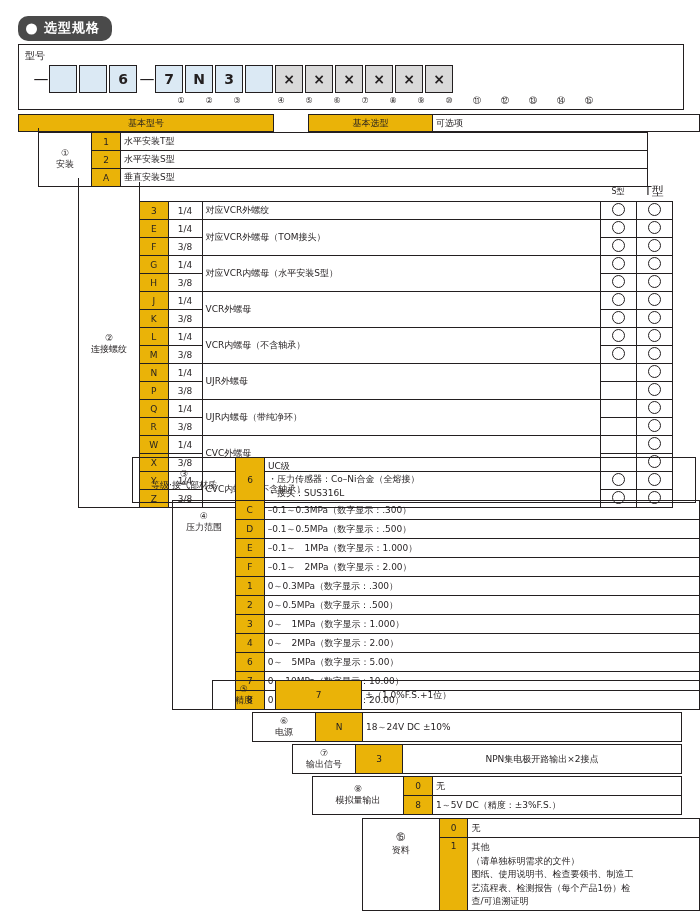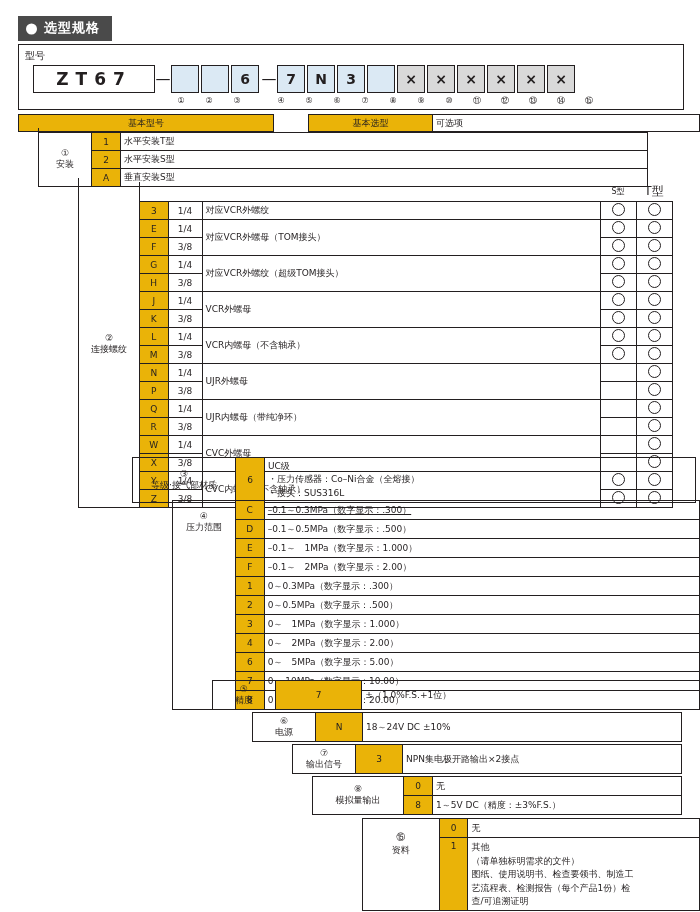--- a/index.html
+++ b/index.html
@@ -11,21 +11,21 @@
     color:#231f20;
     position:relative;
     overflow:hidden;
   }
   .page{position:relative;width:700px;height:912px;}
 
   
   .hdr{position:absolute;left:18px;top:16px;display:flex;align-items:center;}
   .hdr-badge{
     background:#4a4a4a;color:#fff;font-size:13px;font-weight:bold;
-    padding:3px 12px 4px 26px;position:relative;letter-spacing:1px;
+    padding:3px 12px 4px 26px;position:relative;letter-spacing:1px;border-radius:10px;
   }
   .hdr-dot{
     position:absolute;left:8px;top:50%;transform:translateY(-50%);
     width:11px;height:11px;border-radius:50%;background:#ffffff;
   }
   .hdr-sub{margin-left:22px;font-size:11px;color:#231f20;letter-spacing:.5px;}
 
   
   .modelbox{
     position:absolute;left:18px;top:44px;width:664px;height:64px;
@@ -76,21 +76,20 @@
     <div class="hdr-badge">
       <span class="hdr-dot"></span>
       <span>选型规格</span>
     </div>
   </div>
 
   <div class="modelbox">
     <div class="lbl">型号</div>
 
     <div class="code-row">
-      <div class="bigbox">ZT67</div>
       <div class="dash">—</div>
       <div class="cell plain"></div>
       <div class="cell plain"></div>
       <div class="cell plain">6</div>
       <div class="dash">—</div>
       <div class="cell plain">7</div>
       <div class="cell plain">N</div>
       <div class="cell plain">3</div>
       <div class="cell plain"></div>
       <div class="cell gray">×</div>
@@ -182,21 +181,21 @@
     </tr>
     <tr>
       <td class="c blue" style="height:15px;">F</td>
       <td class="c">3/8</td>
       <td class="c"><span class="circ"></span></td>
       <td class="c"><span class="circ"></span></td>
     </tr>
     <tr>
       <td class="c blue" style="height:15px;">G</td>
       <td class="c">1/4</td>
-      <td rowspan="2">对应VCR外螺纹（超级TOM接头）</td>
+      <td rowspan="2">对应VCR内螺母（水平安装S型）</td>
       <td class="c"><span class="circ"></span></td>
       <td class="c"><span class="circ"></span></td>
     </tr>
     <tr>
       <td class="c blue" style="height:15px;">H</td>
       <td class="c">3/8</td>
       <td class="c"><span class="circ"></span></td>
       <td class="c"><span class="circ"></span></td>
     </tr>
     <tr>
@@ -296,21 +295,21 @@
     </table>
 
   <table class="tbl" style="left:172px;top:500px;">
     <tbody>
         <tr>
       <td rowspan="11" class="c" style="width:56px;vertical-align:top;padding-top:10px;">
         <div>④</div>
         <div>压力范围</div>
       </td>
       <td class="c blue" style="width:22px;height:16px;">C</td>
-      <td style="width:430px;text-decoration:underline;">–0.1～0.3MPa（数字显示：.300）</td>
+      <td style="width:430px;">–0.1～0.3MPa（数字显示：.300）</td>
     </tr>
     <tr>
           <td class="c blue" style="height:16px;">D</td>
           <td>–0.1～0.5MPa（数字显示：.500）</td>
         </tr>
     <tr>
           <td class="c blue" style="height:16px;">E</td>
           <td>–0.1～　1MPa（数字显示：1.000）</td>
         </tr>
     <tr>
@@ -375,21 +374,21 @@
     </table>
 
   <table class="tbl" style="left:292px;top:744px;">
     <tbody>
         <tr>
       <td class="c" style="width:56px;height:26px;">
         <div>⑦</div>
         <div>输出信号</div>
       </td>
       <td class="c blue" style="width:40px;">3</td>
-      <td style="width:272px;">NPN集电极开路输出×2接点</td>
+      <td style="width:272px;text-align:center;">NPN集电极开路输出×2接点</td>
     </tr>
   </tbody>
     </table>
 
   <table class="tbl" style="left:312px;top:776px;">
     <tbody>
         <tr>
       <td rowspan="2" class="c" style="width:84px;">
         <div>⑧</div>
         <div>模拟量输出</div>

